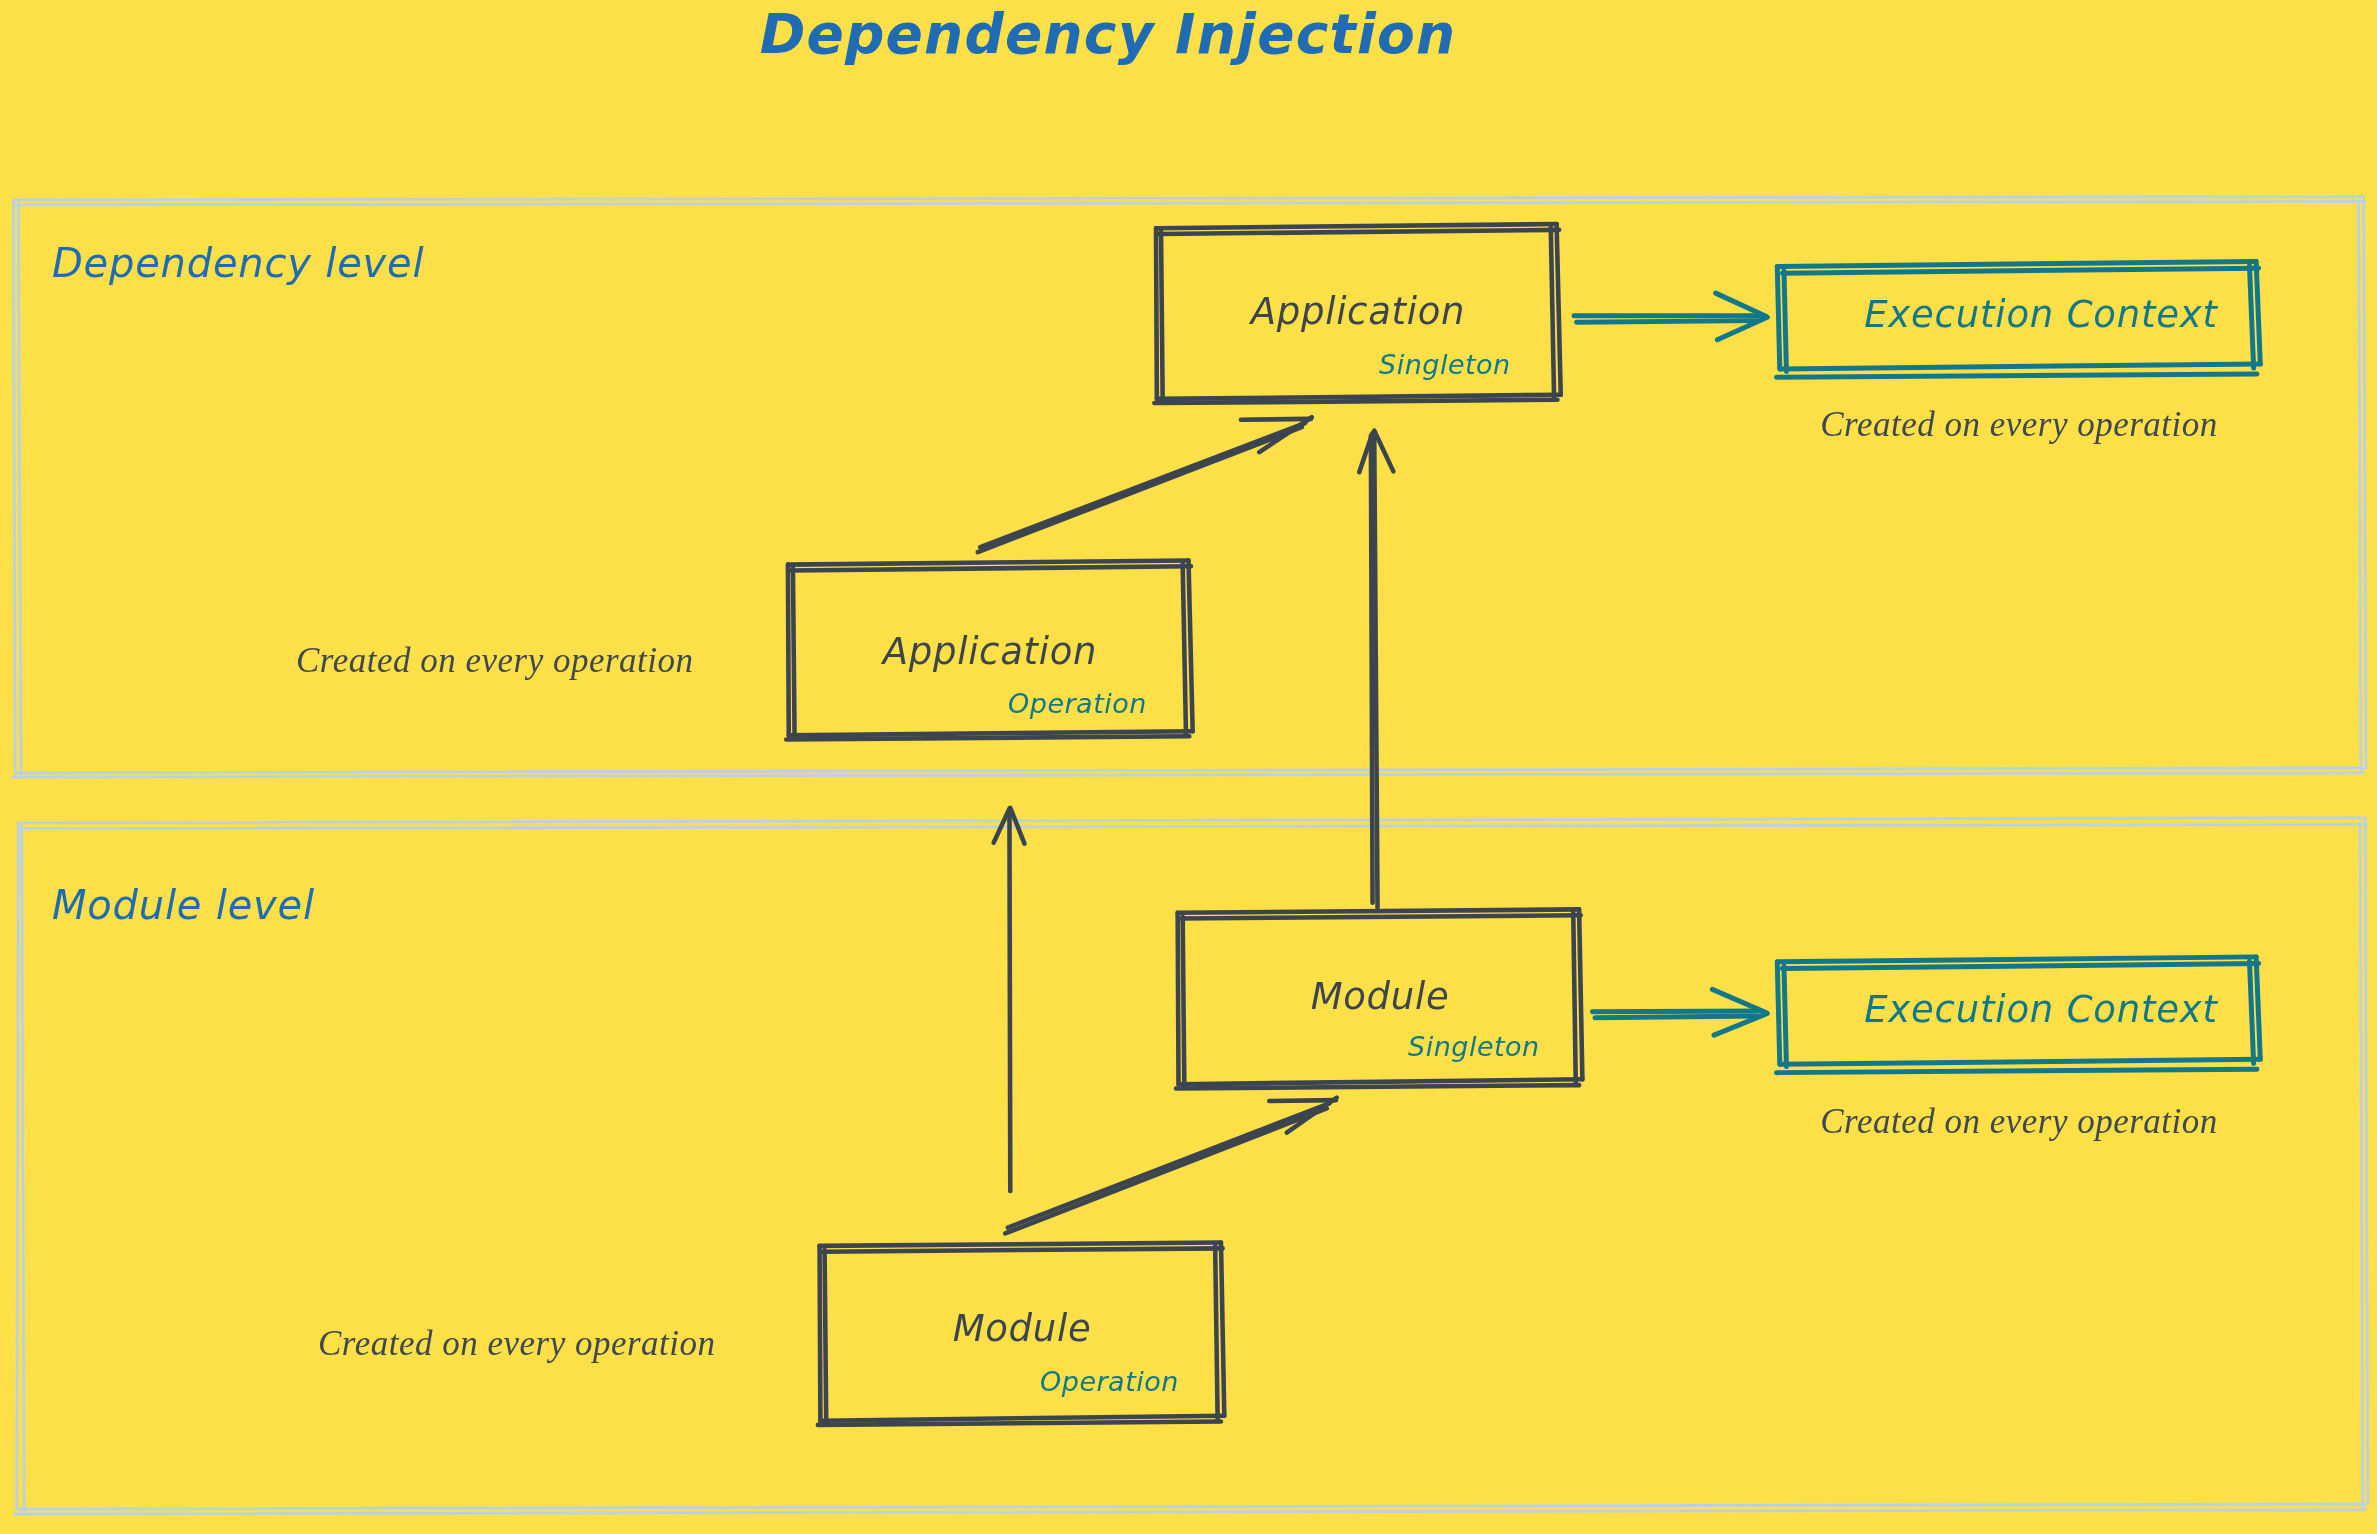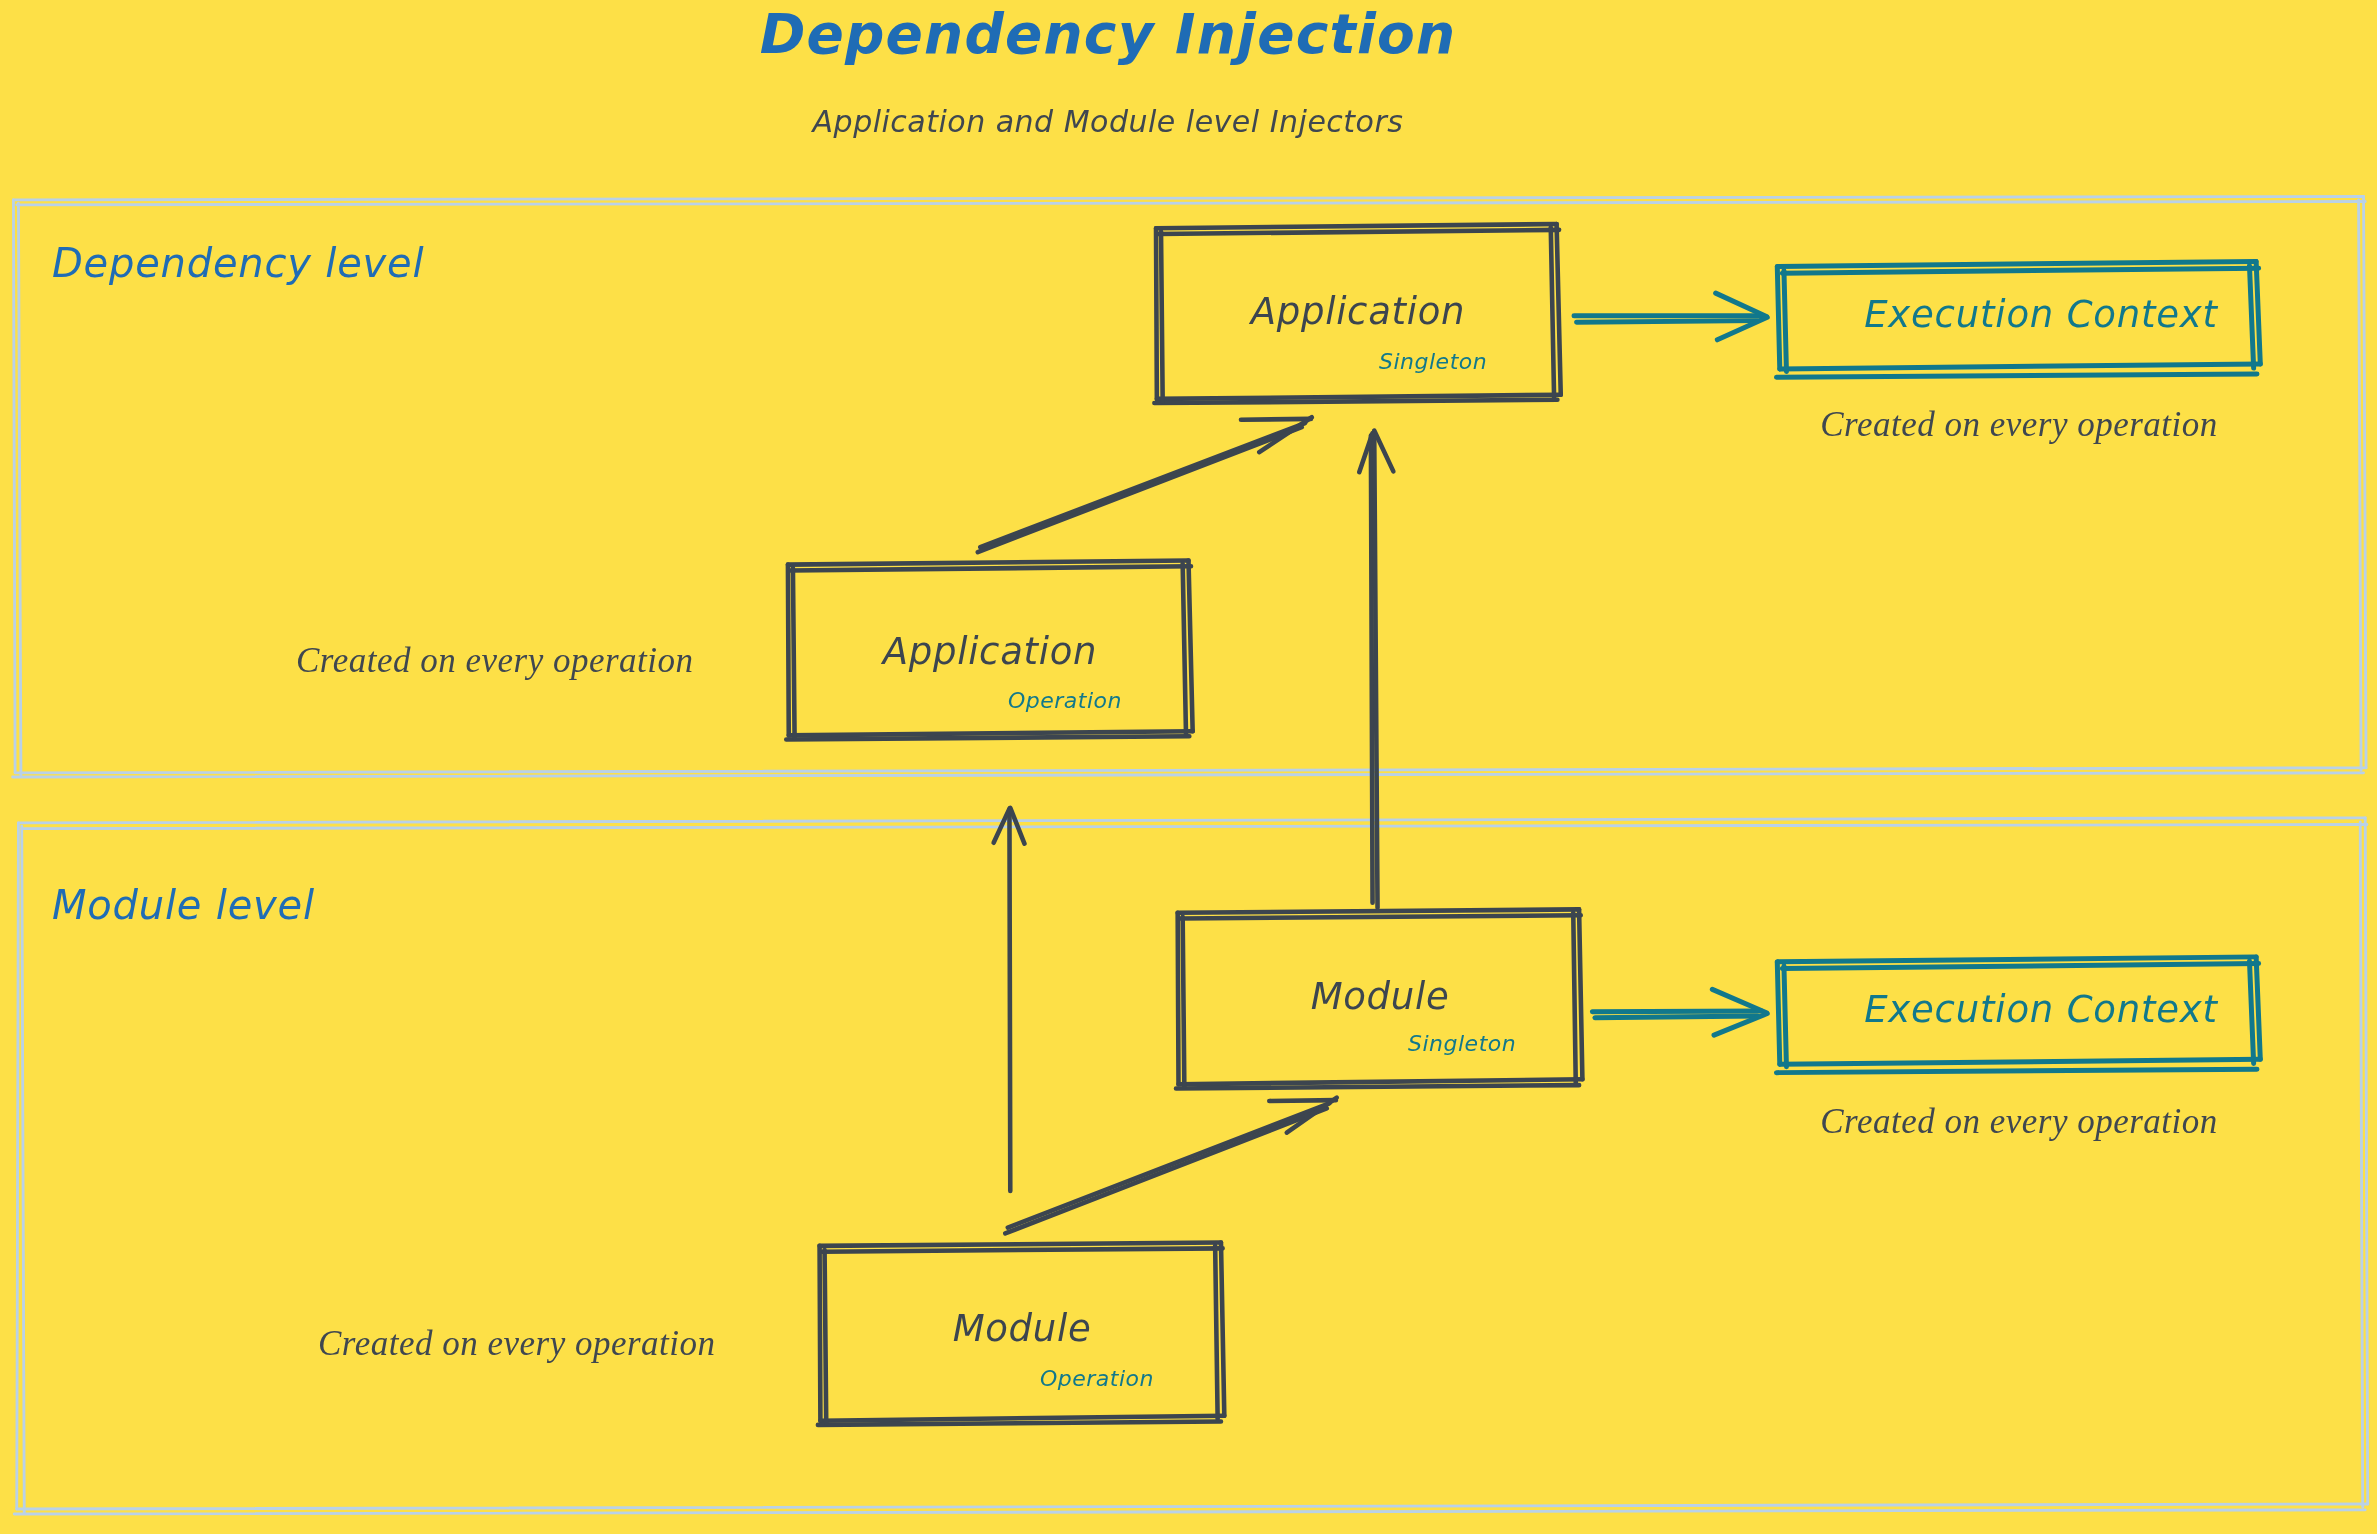--- a/index.html
+++ b/index.html
@@ -51,21 +51,21 @@
     color: #1f6cb5;
     font-weight: 500;
     letter-spacing: 0.8px;
   }
   .node-title {
     font-size: 37px;
     color: #3c454f;
     letter-spacing: 0.7px;
   }
   .node-scope {
-    font-size: 22px;
+    font-size: 27px;
     color: #11788c;
     letter-spacing: 0.5px;
   }
   .ctx-title {
     font-size: 37px;
     color: #11788c;
     letter-spacing: 0.8px;
     margin-left: 22px;
   }
   .note {
@@ -211,21 +211,20 @@
       <path d="M1912,1215 L2115,1214"></path>
       <path d="M1915,1222 L2110,1220"></path>
       <path d="M2056,1188 L2121,1216"></path>
       <path d="M2058,1243 L2122,1217"></path>
     </g>
 
   </svg>
 
   <div class="txt hand title center" style="left:1108px; top:6.7px;">Dependency Injection</div>
 
-  <div class="txt hand subtitle center" style="left:1108px; top:107px;">Application and Module level Injectors</div>
 
   <div class="txt hand level-label" style="left:52px; top:243px;">Dependency level</div>
 
   <div class="txt hand level-label" style="left:52px; top:885px;">Module level</div>
 
   <div class="txt hand node-title center" style="left:1358px; top:293px;">Application</div>
   <div class="txt hand node-scope" style="left:1379px; top:351px;">Singleton</div>
 
   <div class="txt hand node-title center" style="left:990px; top:633px;">Application</div>
   <div class="txt hand node-scope" style="left:1008px; top:690px;">Operation</div>

